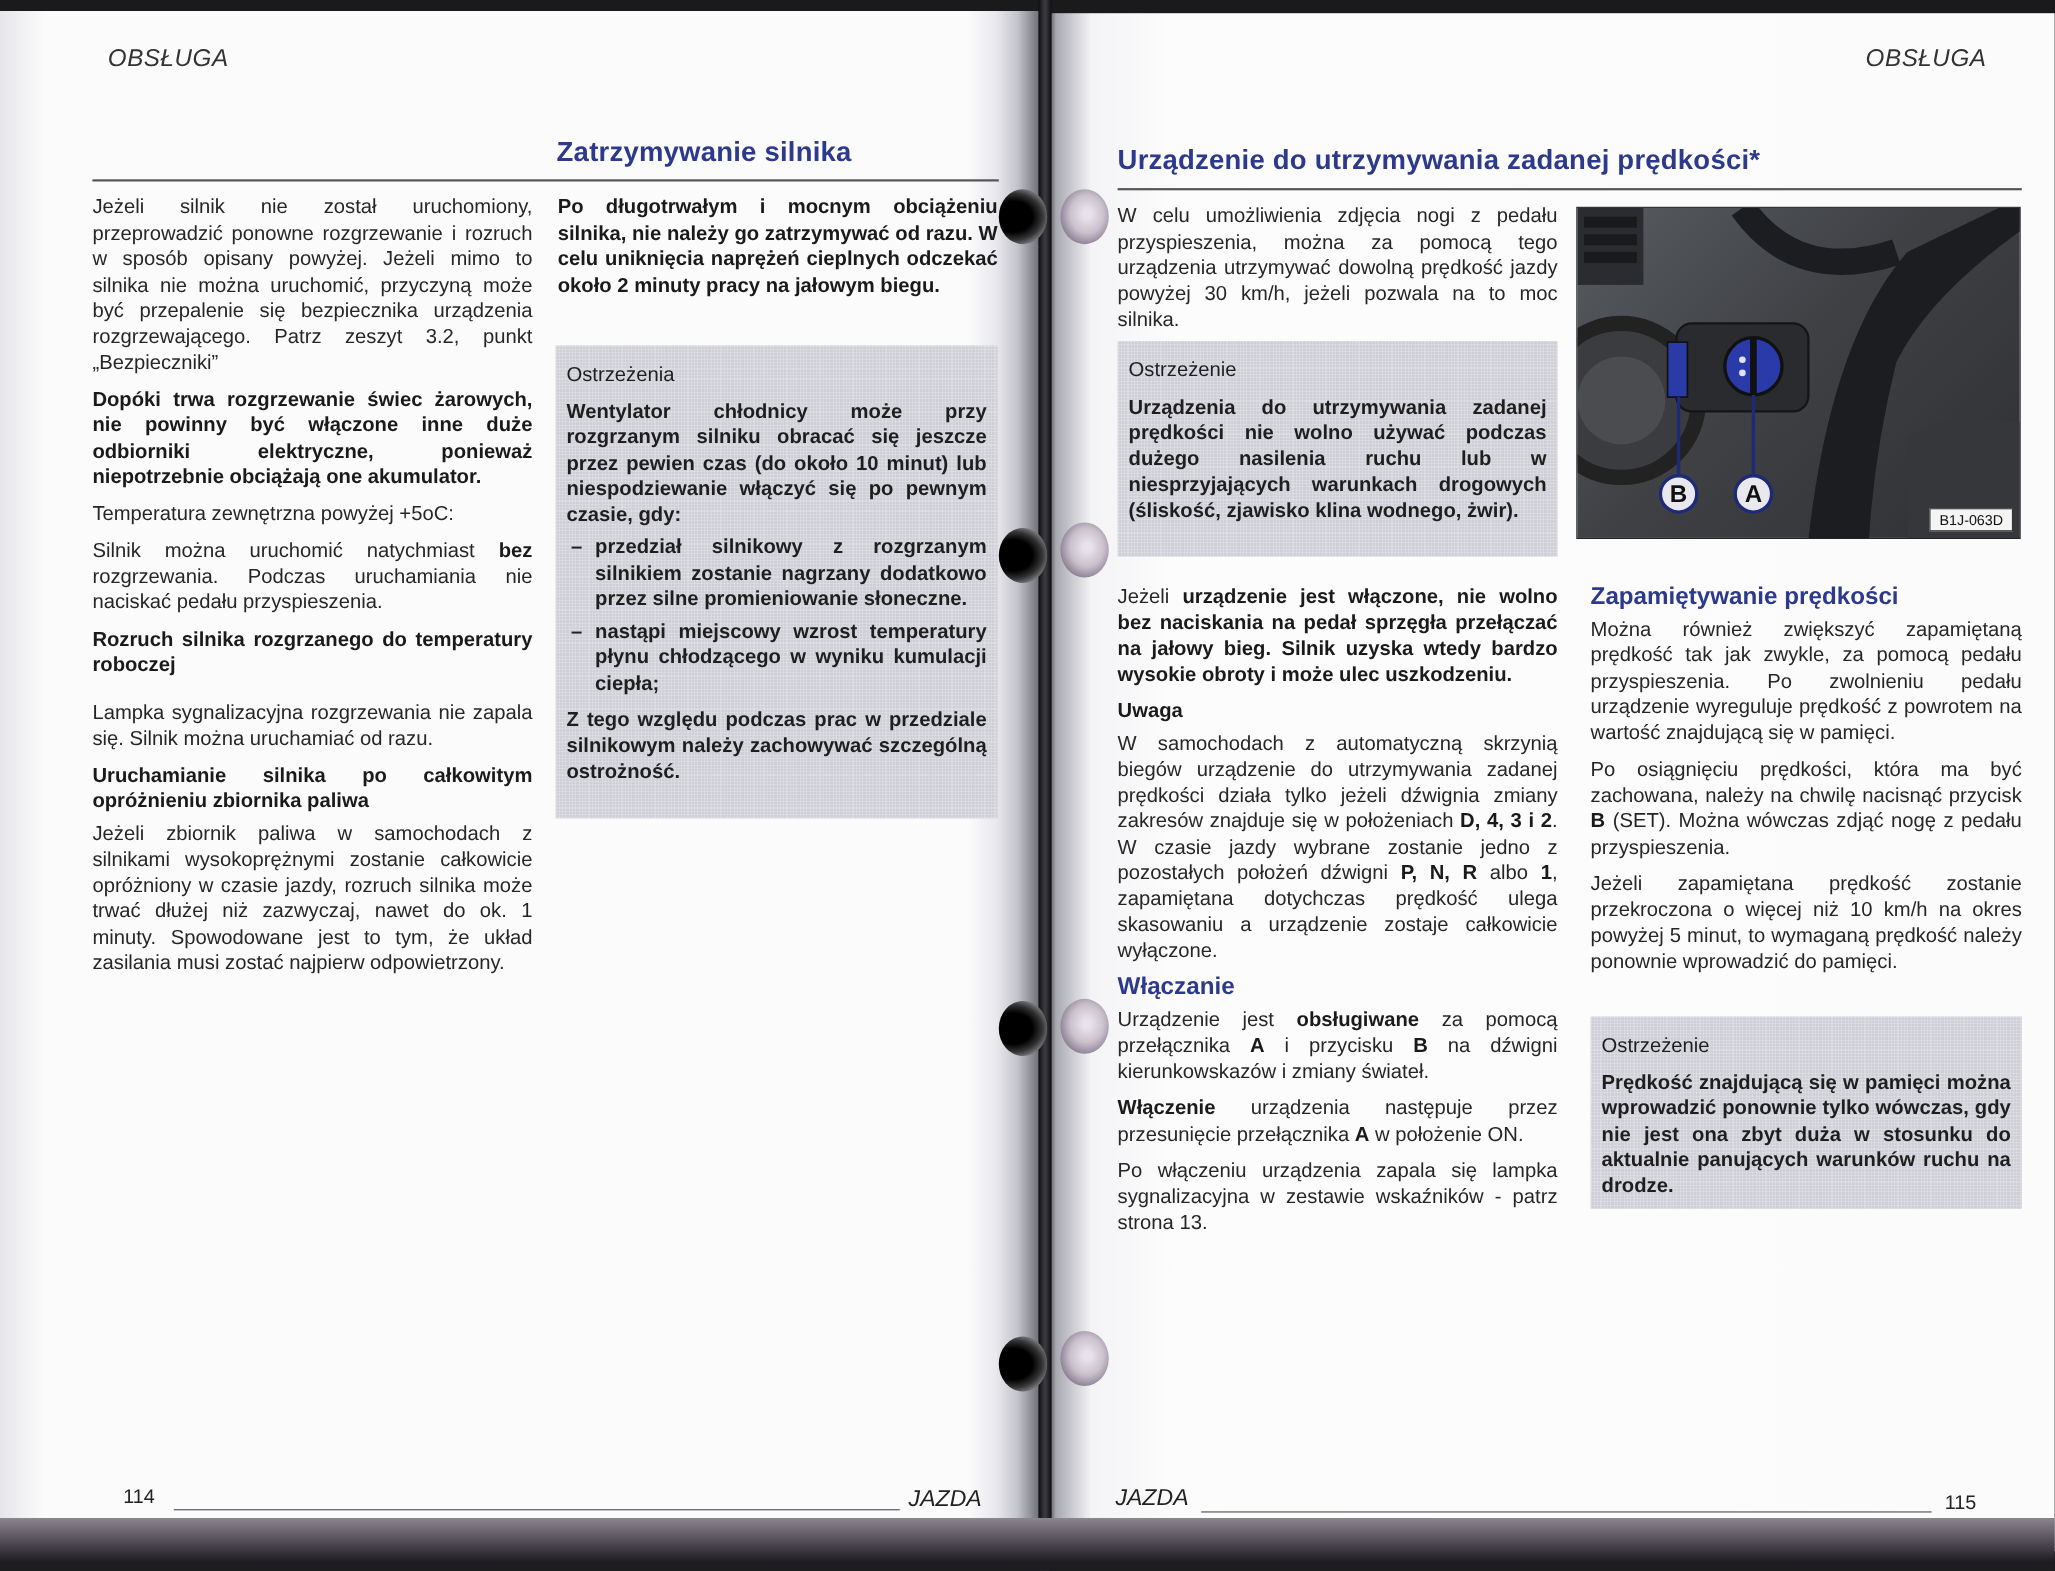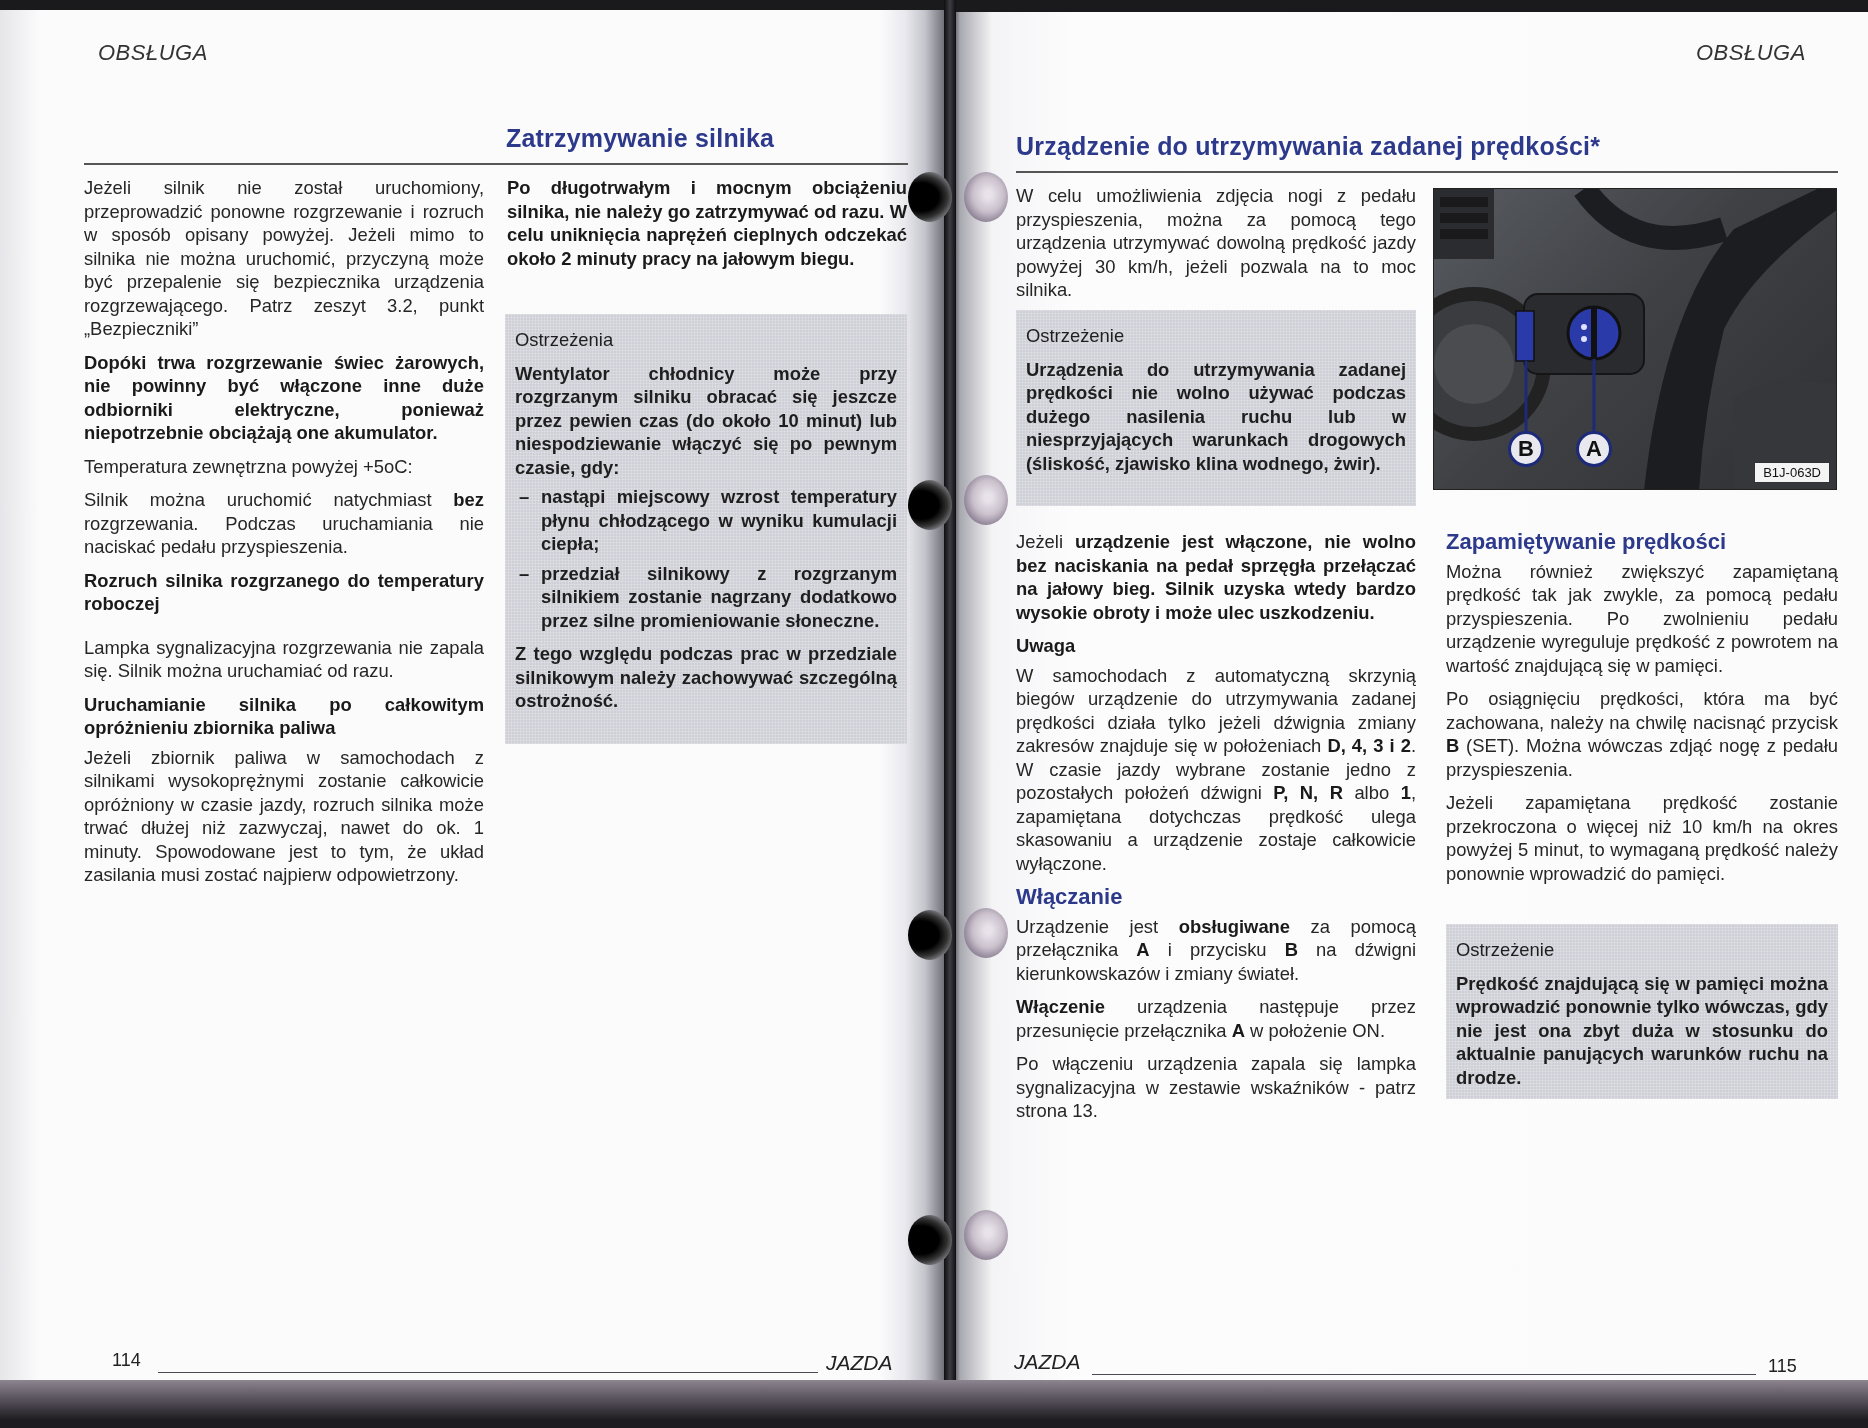--- a/index.html
+++ b/index.html
@@ -109,22 +109,22 @@
   <p>Jeżeli zbiornik paliwa w samochodach z silnikami wysokoprężnymi zostanie całkowicie opróżniony w czasie jazdy, rozruch silnika może trwać dłużej niż zazwyczaj, nawet do ok. 1 minuty. Spowodowane jest to tym, że układ zasilania musi zostać najpierw odpowietrzony.</p>
 </div>
 
 <div class="col" style="left:507px; top:176px; width:400px;">
   <p class="b">Po długotrwałym i mocnym obciążeniu silnika, nie należy go zatrzymywać od razu. W celu uniknięcia naprężeń cieplnych odczekać około 2 minuty pracy na jałowym biegu.</p>
 </div>
 <div class="warn" style="left:505px; top:314px; width:402px; height:430px;">
   <div class="w-title">Ostrzeżenia</div>
   <div class="w-body">Wentylator chłodnicy może przy rozgrzanym silniku obracać się jeszcze przez pewien czas (do około 10 minut) lub niespodziewanie włączyć się po pewnym czasie, gdy:</div>
   <ul>
+    <li>przedział silnikowy z rozgrzanym silnikiem zostanie nagrzany dodatkowo przez silne promieniowanie słoneczne.</li>
     <li>nastąpi miejscowy wzrost temperatury płynu chłodzącego w wyniku kumulacji ciepła;</li>
-    <li>przedział silnikowy z rozgrzanym silnikiem zostanie nagrzany dodatkowo przez silne promieniowanie słoneczne.</li>
   </ul>
   <div class="w-body">Z tego względu podczas prac w przedziale silnikowym należy zachowywać szczególną ostrożność.</div>
 </div>
 
 <div class="page-num" style="left:112px; top:1350px;">114</div>
 <div class="footer-rule" style="left:158px; top:1372px; width:660px;"></div>
 <div class="footer-label" style="left:826px; top:1351px;">JAZDA</div>
 
 <div class="hole hole-left" style="left:908px; top:172px;"></div>
 <div class="hole hole-left" style="left:908px; top:480px;"></div>

